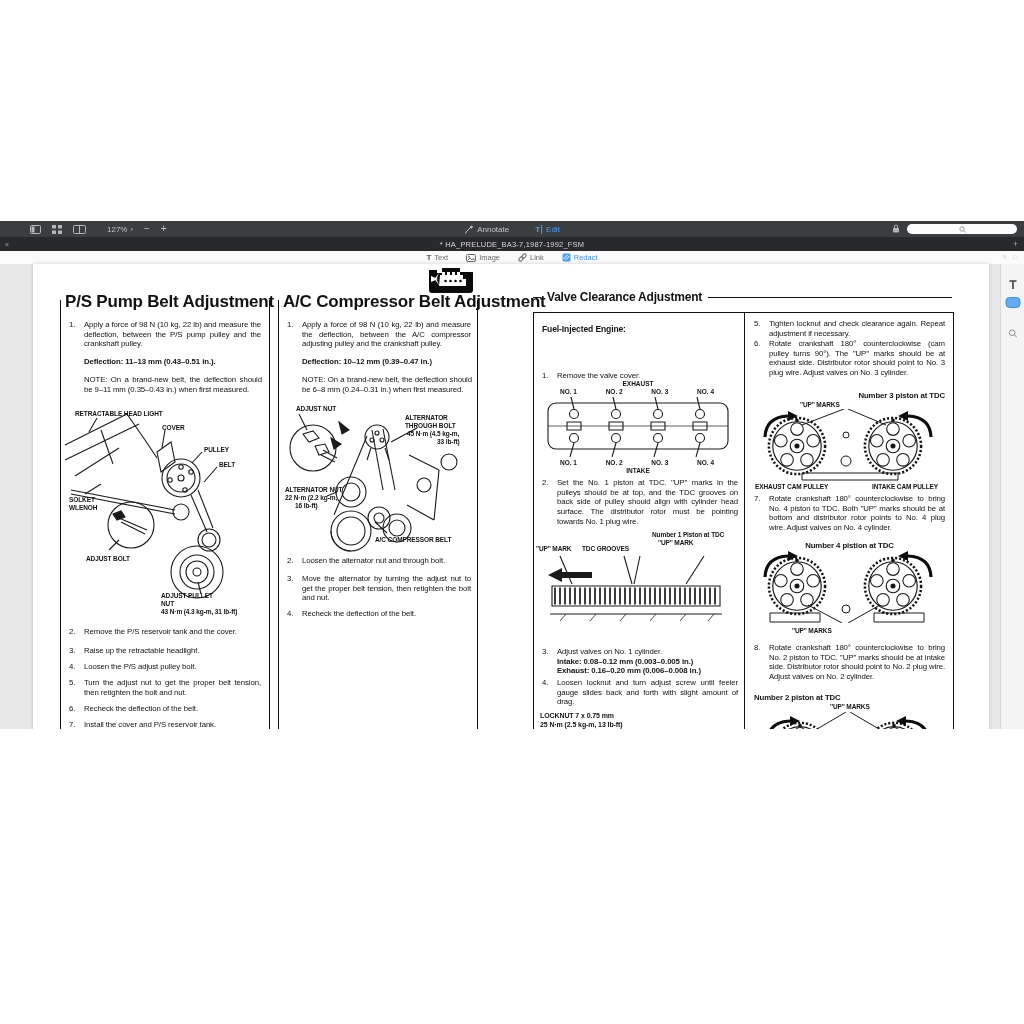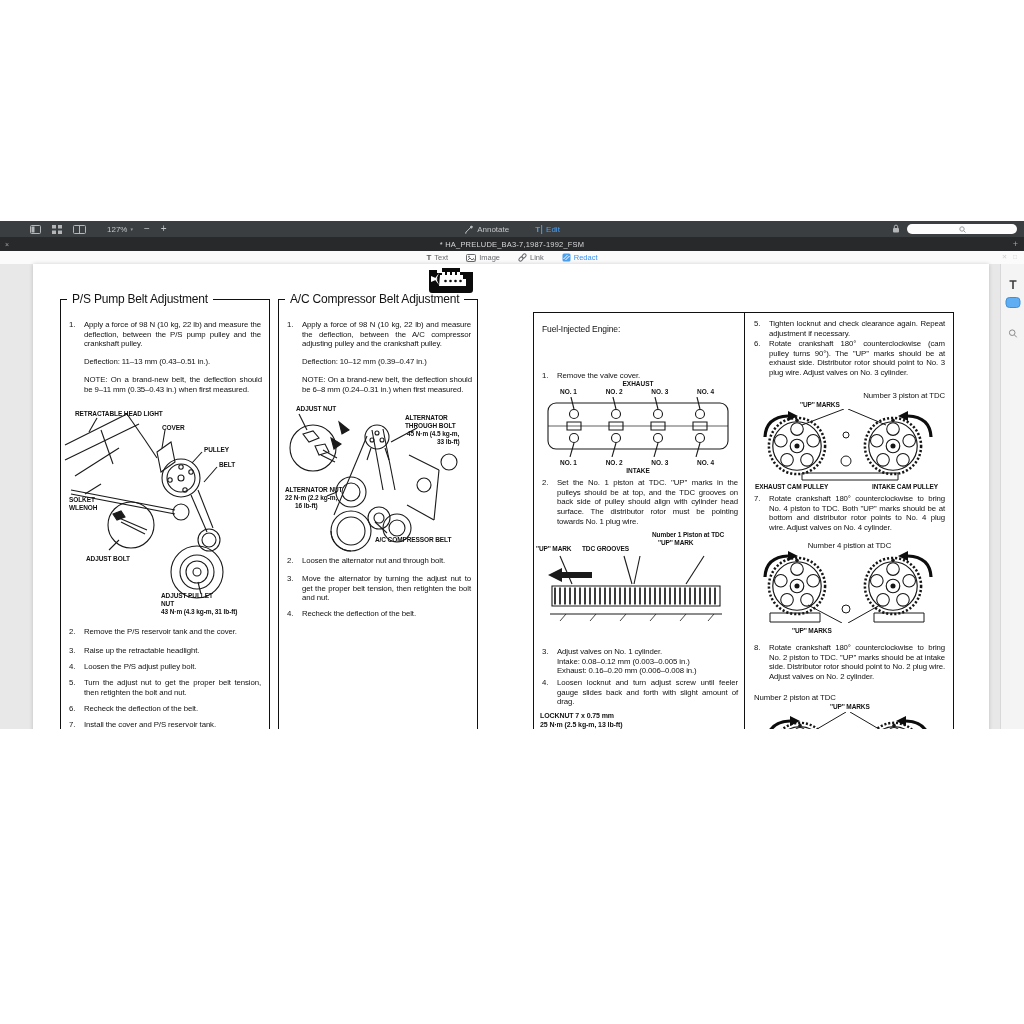--- a/index.html
+++ b/index.html
@@ -39,30 +39,30 @@
   .page{position:absolute;left:33px;top:0;width:956px;height:746px;background:#fff;
         box-shadow:0 0 4px rgba(0,0,0,.18);color:#121212;}
   .rail{position:absolute;right:0;top:0;width:23px;height:760px;background:#f4f4f5;border-left:1px solid #d8d8da;}
   .rail>div{position:absolute;left:50%;transform:translateX(-50%);}
   .railpill{top:33px;width:13px;height:9px;border-radius:4px;background:#5fadf2;border:1px solid #3f8fd8;}
   
   .secbox{position:absolute;border:1.3px solid #111;border-top:none;}
   .bhead{position:absolute;top:-8px;left:-1px;right:-1px;display:flex;align-items:center;}
   .bhead .rl{width:7px;border-top:1.5px solid #111;}
   .bhead .rr{flex:1;border-top:1.5px solid #111;}
-  .bhead .txt{padding:0 5px;font-weight:normal;font-size:12px;white-space:nowrap;letter-spacing:-.2px;}
+  .bhead .txt{padding:0 5px;font-weight:bold;font-size:17px;white-space:nowrap;letter-spacing:-.2px;}
   .vhead{position:absolute;left:500px;top:26px;width:419px;display:flex;align-items:center;}
   .vhead .rl{width:8px;border-top:1.5px solid #111;}
   .vhead .rr{flex:1;border-top:1.5px solid #111;}
   .vhead .txt{padding:0 6px;font-weight:bold;font-size:12px;white-space:nowrap;letter-spacing:-.2px;}
   .st{position:absolute;display:flex;gap:4px;font-size:7.8px;line-height:9.7px;letter-spacing:-.1px;}
   .st .n{width:11px;flex:none;}
   .st .t{flex:1;text-align:justify;}
   .para{position:absolute;font-size:7.8px;line-height:9.7px;letter-spacing:-.1px;text-align:justify;}
-  .b{font-weight:normal;}
+  .b{font-weight:bold;}
   .dlabel{position:absolute;font-size:6.5px;font-weight:bold;letter-spacing:-.1px;white-space:nowrap;}
   .dwrap{position:absolute;}
   .dwrap svg{position:absolute;left:0;top:0;}
   .crow{position:absolute;display:flex;justify-content:space-between;font-size:6.5px;font-weight:bold;}
   .cc{position:absolute;text-align:center;font-size:6.5px;font-weight:bold;}
   .vdiv{position:absolute;border-left:1.2px solid #111;}
   svg.line *{vector-effect:non-scaling-stroke;}
 </style>
 </head>
 <body>
@@ -373,20 +373,25 @@
         <div class="st" style="left:8px;top:274px;width:184px">
             <span class="n">3.</span>
             <span class="t">Move the alternator by turning the adjust nut to get the proper belt tension, then retighten the bolt and nut.</span>
           </div>
         <div class="st" style="left:8px;top:309px;width:184px">
             <span class="n">4.</span>
             <span class="t">Recheck the deflection of the belt.</span>
           </div>
       </div>
 
+      <div class="vhead">
+        <span class="rl"></span>
+          <span class="txt">Valve Clearance Adjustment</span>
+          <span class="rr"></span>
+      </div>
 
       <div class="secbox" style="left:500px;top:48px;width:419px;height:511px;border-top:1.3px solid #111">
         <div class="vdiv" style="left:210px;top:0;height:511px"></div>
 
         <div class="para b" style="left:8px;top:12px;width:196px;font-size:8.5px">Fuel-Injected Engine:</div>
         <div class="st" style="left:8px;top:58px;width:196px">
             <span class="n">1.</span>
             <span class="t" style="text-align:left">Remove the valve cover.</span>
           </div>
 

